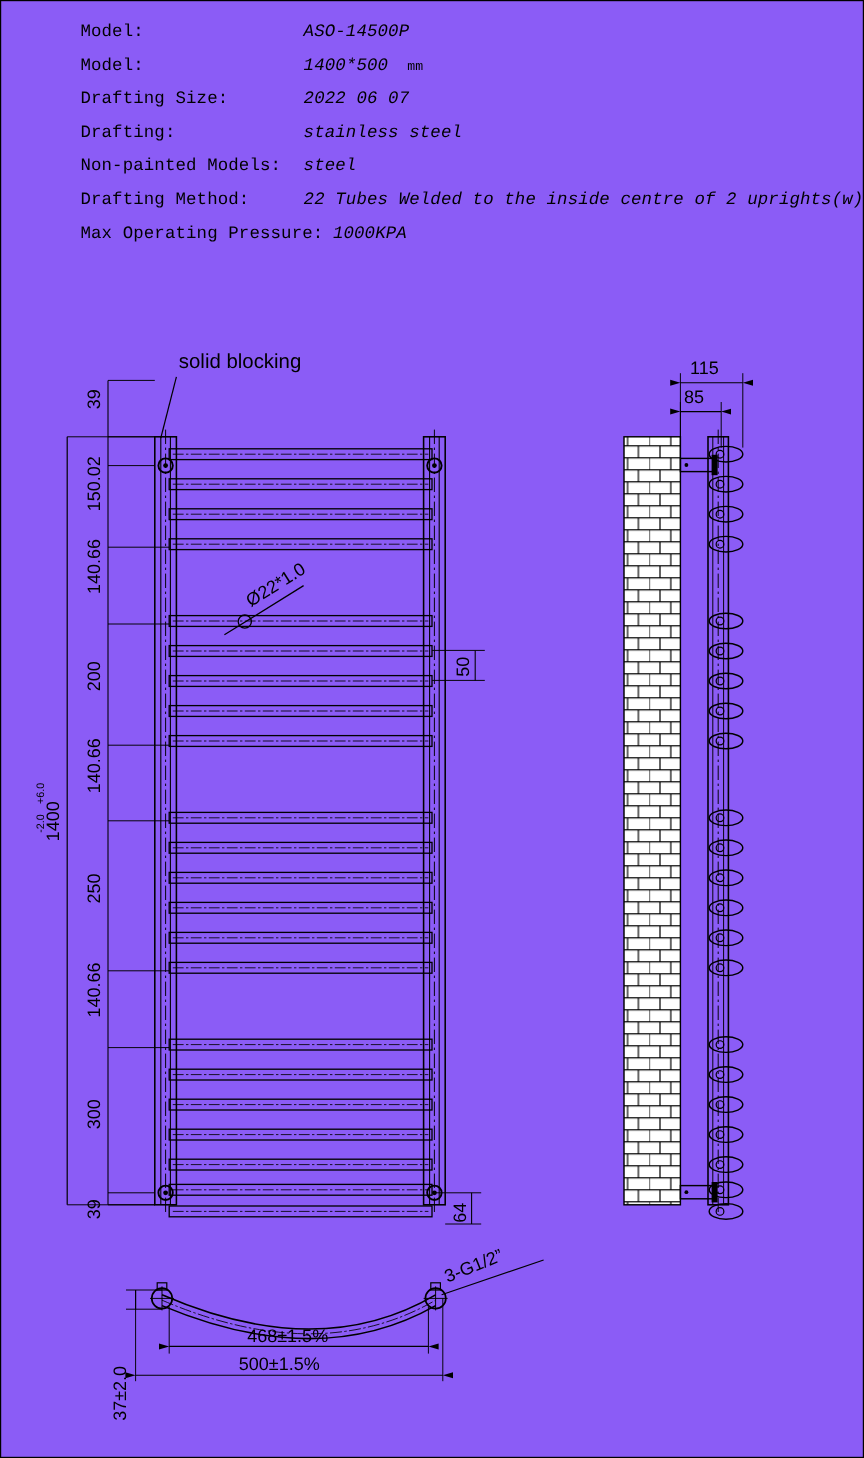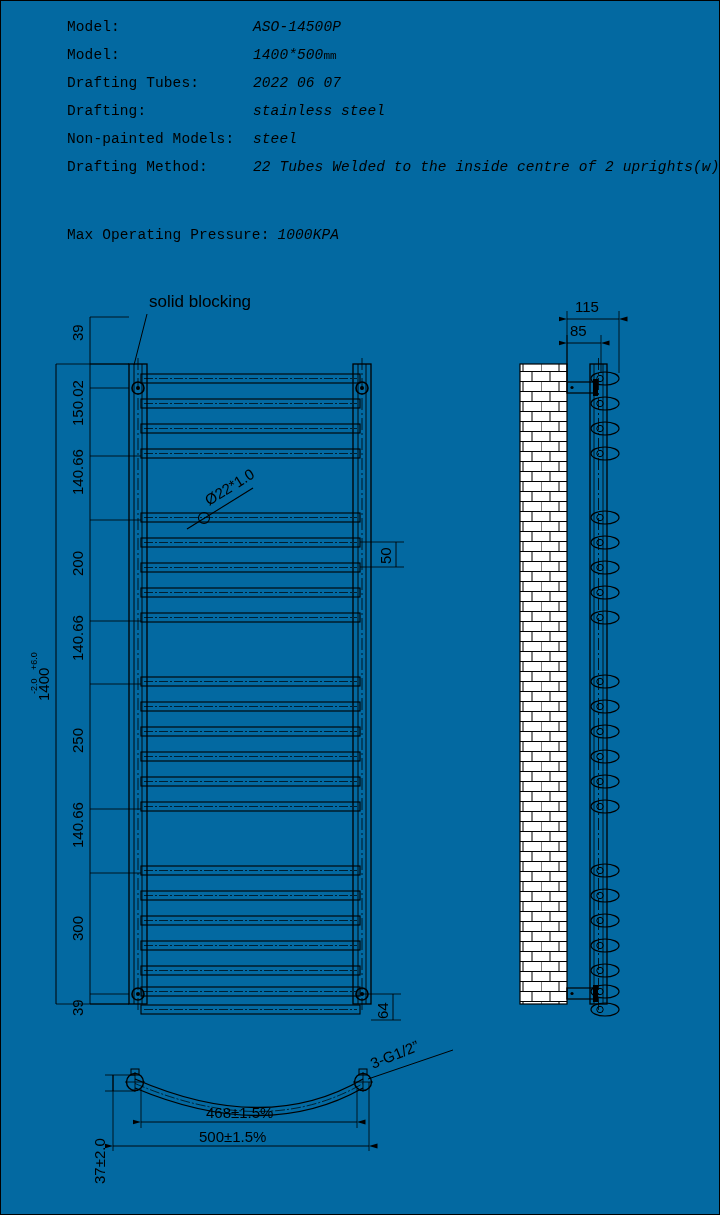--- a/index.html
+++ b/index.html
@@ -8,21 +8,21 @@
     background: #ffffff;
   }
   body {
     font-family: "Liberation Serif", serif;
     color: #000000;
   }
   #page {
     position: relative;
     width: 720px;
     height: 1215px;
-    background: #0369a1;
+    background: #8b5cf6;
     border: 1px solid #000000;
     box-sizing: border-box;
     overflow: hidden;
   }
 
   
   #spec-block {
     position: absolute;
     left: 66px;
     top: 18px;
@@ -37,29 +37,28 @@
     letter-spacing: 0.1px;
     white-space: nowrap;
   }
   .spec-label {
     display: inline-block;
     min-width: 186px;
   }
   .spec-label.wide {
     min-width: 0;
     padding-right: 8px;
-    margin-top: 40px;
   }
   .spec-value {
     display: inline-block;
     font-style: italic;
   }
   .spec-unit {
     font-size: 11px;
-    padding-left: 0;
+    padding-left: 16px;
   }
 
   
   #drawing {
     position: absolute;
     left: 0;
     top: 0;
   }
   .dim-text {
     font-family: "Liberation Sans", sans-serif;
@@ -86,21 +85,21 @@
     <div class="spec-row">
       <span class="spec-label">Model:</span>
       <span class="spec-value">ASO-14500P</span>
     </div>
     <div class="spec-row">
       <span class="spec-label">Model:</span>
       <span class="spec-value">1400*500</span>
       <span class="spec-unit">mm</span>
     </div>
     <div class="spec-row">
-      <span class="spec-label">Drafting Tubes:</span>
+      <span class="spec-label">Drafting Size:</span>
       <span class="spec-value">2022 06 07</span>
     </div>
     <div class="spec-row">
       <span class="spec-label">Drafting:</span>
       <span class="spec-value">stainless steel</span>
     </div>
     <div class="spec-row">
       <span class="spec-label">Non-painted Models:</span>
       <span class="spec-value">steel</span>
     </div>

